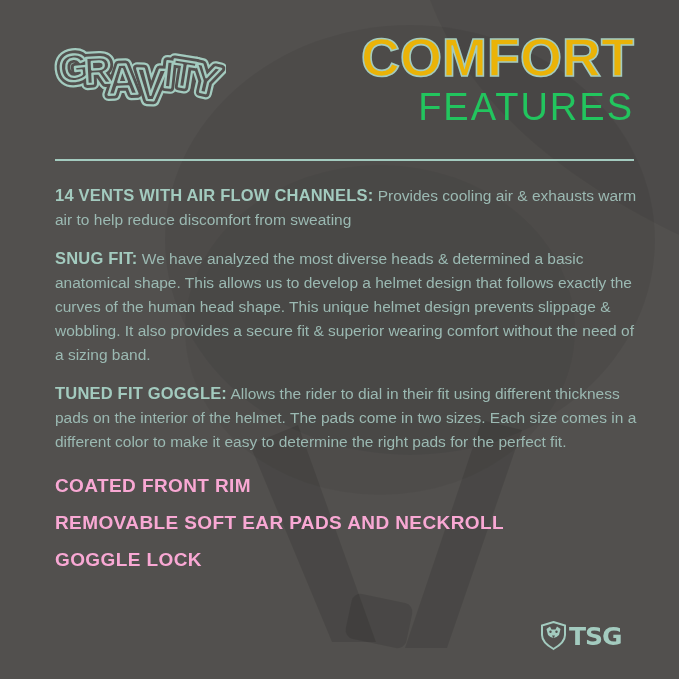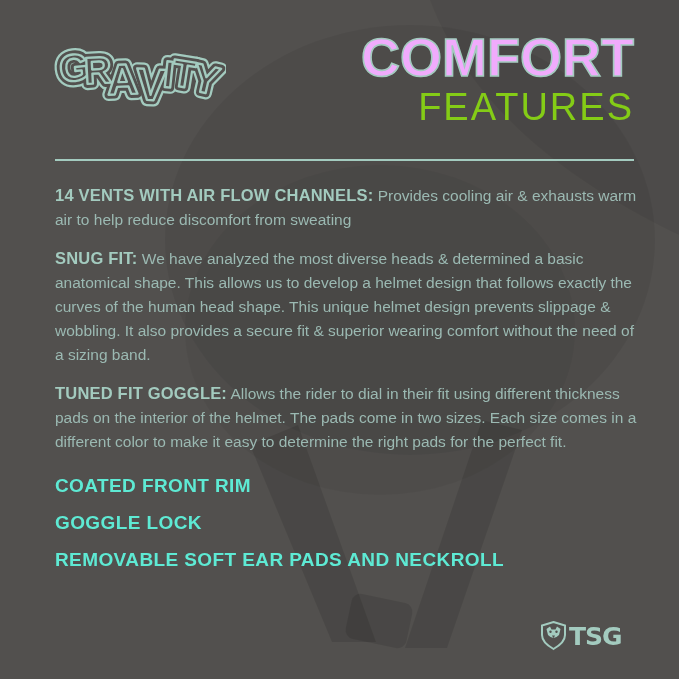--- a/index.html
+++ b/index.html
@@ -16,37 +16,37 @@
                      font-weight:bold; font-family:"Liberation Sans", sans-serif; }
   .logo-mid   text { fill:#52504e; stroke:#52504e; stroke-width:9; stroke-linejoin:round;
                      font-weight:bold; font-family:"Liberation Sans", sans-serif; }
   .logo-top   text { fill:#52504e; stroke:#a3cbbf; stroke-width:2.6; stroke-linejoin:round;
                      font-weight:bold; font-family:"Liberation Sans", sans-serif; }
 
   
   .title-block { position:absolute; top:30px; right:45px; text-align:right; }
   .title {
     font-size:54px; font-weight:700; line-height:1; letter-spacing:0px;
-    color:#f0abfc; -webkit-text-stroke:1.6px #a3cbbf;
+    color:#eab308; -webkit-text-stroke:1.6px #a3cbbf;
   }
   .subtitle {
     font-size:38px; font-weight:400; line-height:1.1; letter-spacing:2px;
-    color:#84cc16; margin-top:3px;
+    color:#22c55e; margin-top:3px;
   }
 
   .divider { position:absolute; top:159px; left:55px; right:45px; height:2px; background:#a3cbbf; }
 
   
   .content { position:absolute; top:183px; left:55px; width:582px; }
   .feature { margin:0 0 14px 0; font-size:15.5px; line-height:24px; color:#9bb9b2; }
   .feature strong { color:#a3cbbf; font-size:16.5px; letter-spacing:0.2px; font-weight:700;margin-top:24px; }
 
   .feature-list { margin-top:21px; }
   .list-item {
-    font-size:19px; font-weight:700; color:#5eead4;
+    font-size:19px; font-weight:700; color:#f9a8d4;
     letter-spacing:0.4px; margin-bottom:15px;
   }
 
   
   .tsg-logo { position:absolute; right:46px; bottom:28px; }
   .tsg-logo text { font-family:"DejaVu Sans", "Liberation Sans", sans-serif; }
 </style>
 </head>
 <body>
 
@@ -98,22 +98,22 @@
 
   <div class="divider"></div>
 
   <div class="content">
     <p class="feature"><strong>14 VENTS WITH AIR FLOW CHANNELS:</strong> <span>Provides cooling air &amp; exhausts warm air to help reduce discomfort from sweating</span></p>
     <p class="feature"><strong>SNUG FIT:</strong> <span>We have analyzed the most diverse heads &amp; determined a basic anatomical shape. This allows us to develop a helmet design that follows exactly the curves of the human head shape. This unique helmet design prevents slippage &amp; wobbling. It also provides a secure fit &amp; superior wearing comfort without the need of a sizing band.</span></p>
     <p class="feature"><strong>TUNED FIT GOGGLE:</strong> <span>Allows the rider to dial in their fit using different thickness pads on the interior of the helmet. The pads come in two sizes. Each size comes in a different color to make it easy to determine the right pads for the perfect fit.</span></p>
 
     <div class="feature-list">
       <div class="list-item">COATED FRONT RIM</div>
+      <div class="list-item">REMOVABLE SOFT EAR PADS AND NECKROLL</div>
       <div class="list-item">GOGGLE LOCK</div>
-      <div class="list-item">REMOVABLE SOFT EAR PADS AND NECKROLL</div>
     </div>
   </div>
 
   <svg class="tsg-logo" width="92" height="30" viewBox="0 0 92 30">
     <g>
       <path d="M12.5 1 L24 4.5 V14 Q24 21.5 12.5 28 Q1 21.5 1 14 V4.5 Z" fill="none" stroke="#a3cbbf" stroke-width="2"></path>
       <path d="M5.5 8 L9 5.5 L10.5 8.5 H14.5 L16 5.5 L19.5 8 L18 14 Q12.5 20 7 14 Z" fill="#a3cbbf"></path>
       <circle cx="9.5" cy="10.8" r="1.2" fill="#52504e"></circle>
       <circle cx="15.5" cy="10.8" r="1.2" fill="#52504e"></circle>
       <path d="M11 14.6 h3 l-1.5 2.6 Z" fill="#52504e"></path>

